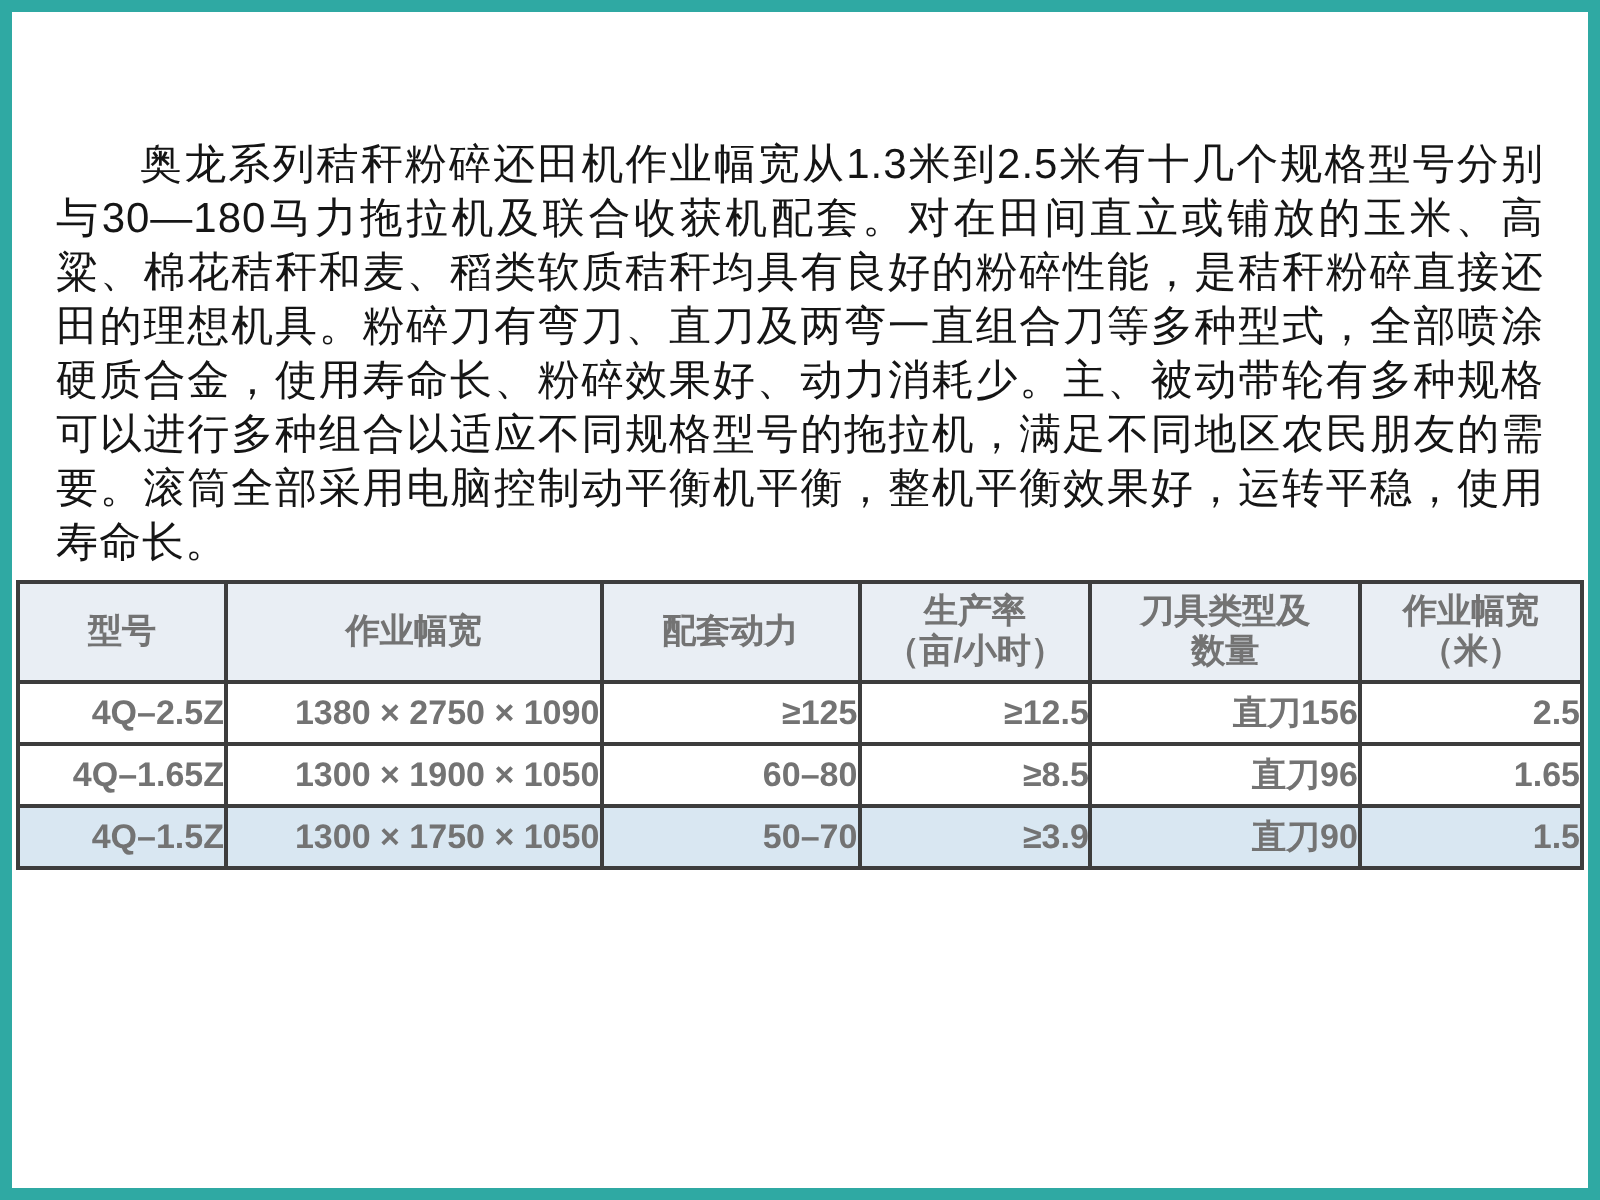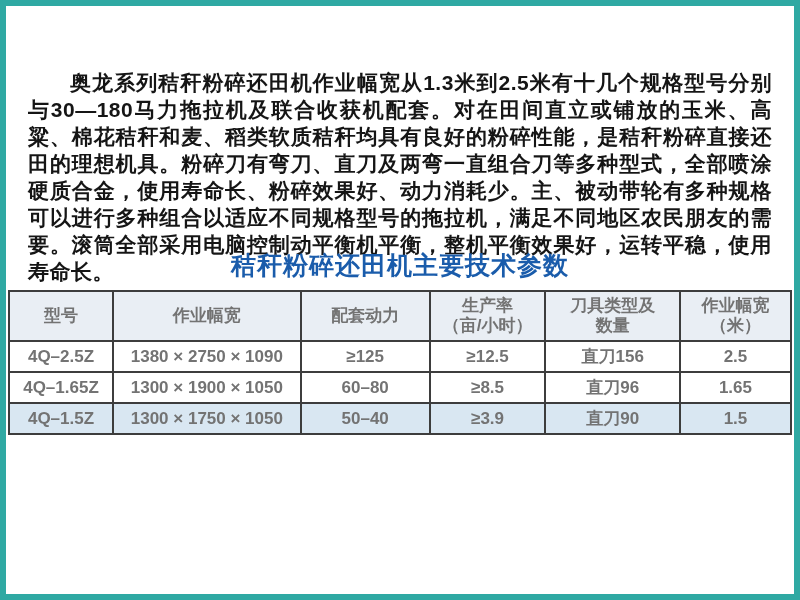--- a/index.html
+++ b/index.html
@@ -19,21 +19,21 @@
     pointer-events: none;
     z-index: 10;
   }
   .intro {
     position: absolute;
     top: 48px;
     left: 28px;
     right: 28px;
     font-size: 21px;
     line-height: 27px;
-    font-weight: 700;
+    font-weight: 400;
     text-align: justify;
     text-indent: 2em;
     letter-spacing: 0.5px;
     color: #151515;
   }
   .table-title {
     position: absolute;
     top: 249px;
     left: 0;
     right: 0;
@@ -62,38 +62,37 @@
     padding: 0;
     overflow: hidden;
     white-space: nowrap;
   }
   table.spec thead th {
     height: 48px;
     background: #e9eef4;
     font-size: 17px;
     line-height: 20px;
   }
-  table.spec tbody td { height: 29px; background: #ffffff; }
+  table.spec tbody td { height: 29px; background: #ffffff; text-align: right; }
   table.spec tbody tr.alt td { background: #d9e7f2; }
   col.c1 { width: 13.3%; }
   col.c2 { width: 24.0%; }
   col.c3 { width: 16.5%; }
   col.c4 { width: 14.8%; }
   col.c5 { width: 17.2%; }
   col.c6 { width: 14.2%; }
 </style>
 </head>
 <body>
 
 <div class="page">
   <div class="frame"></div>
 
   <p class="intro">奥龙系列秸秆粉碎还田机作业幅宽从1.3米到2.5米有十几个规格型号分别与30—180马力拖拉机及联合收获机配套。对在田间直立或铺放的玉米、高粱、棉花秸秆和麦、稻类软质秸秆均具有良好的粉碎性能，是秸秆粉碎直接还田的理想机具。粉碎刀有弯刀、直刀及两弯一直组合刀等多种型式，全部喷涂硬质合金，使用寿命长、粉碎效果好、动力消耗少。主、被动带轮有多种规格可以进行多种组合以适应不同规格型号的拖拉机，满足不同地区农民朋友的需要。滚筒全部采用电脑控制动平衡机平衡，整机平衡效果好，运转平稳，使用寿命长。</p>
 
-  <div class="table-title">秸秆粉碎还田机主要技术参数</div>
 
   <table class="spec">
     <colgroup>
       <col class="c1">
         <col class="c2">
         <col class="c3">
       <col class="c4">
         <col class="c5">
         <col class="c6">
     </colgroup>
@@ -135,20 +134,20 @@
           <td>4Q–1.65Z</td>
           <td>1300 × 1900 × 1050</td>
           <td>60–80</td>
           <td>≥8.5</td>
           <td>直刀96</td>
           <td>1.65</td>
         </tr>
         <tr class="alt">
           <td>4Q–1.5Z</td>
           <td>1300 × 1750 × 1050</td>
-          <td>50–40</td>
+          <td>50–70</td>
           <td>≥3.9</td>
           <td>直刀90</td>
           <td>1.5</td>
         </tr>
       </tbody>
   </table>
 </div>
 
 </body></html>

